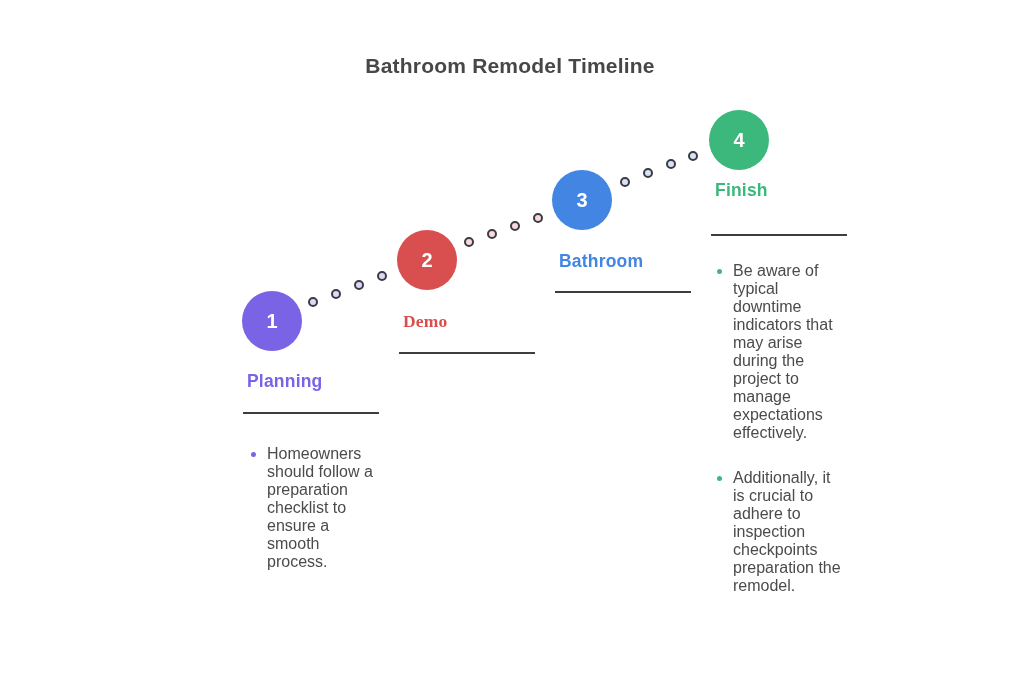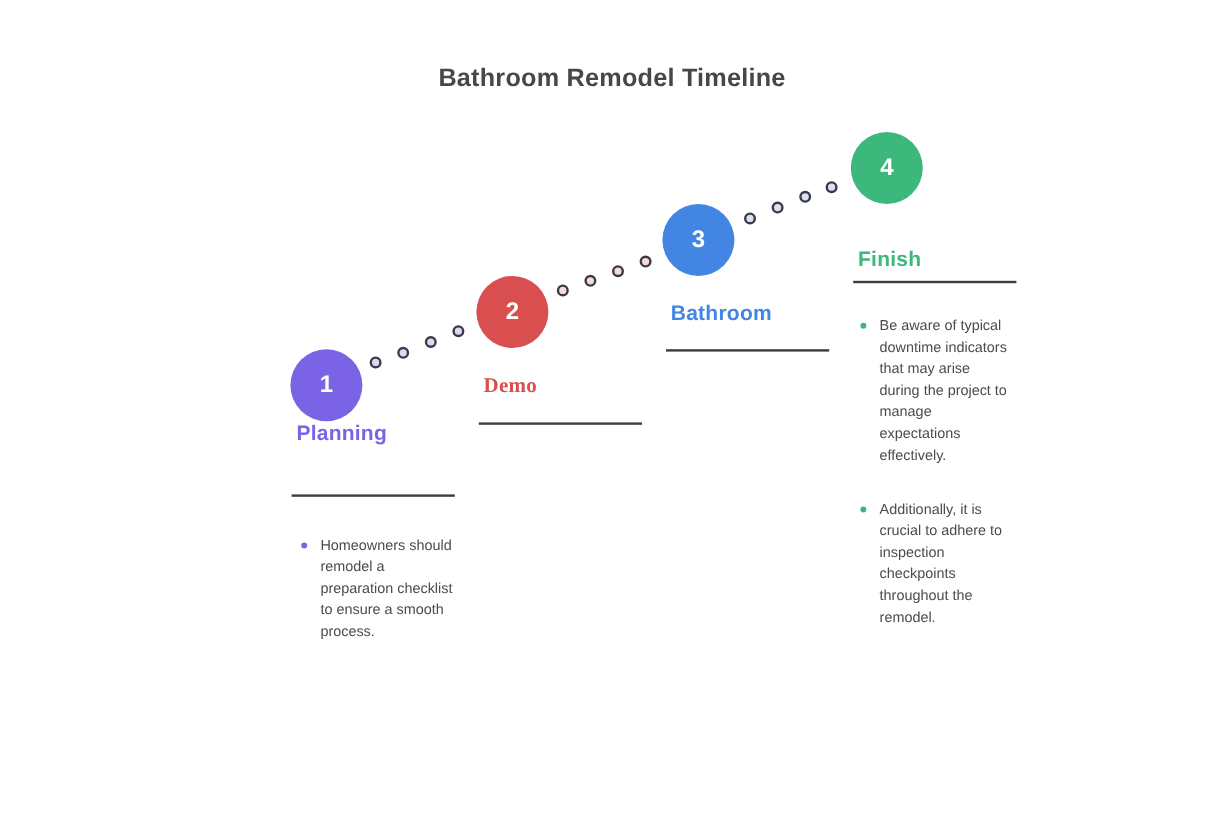--- a/index.html
+++ b/index.html
@@ -33,40 +33,40 @@
   .step1 .circle { left: 242px; top: 291px; background: var(--accent1); }
   .step2 .circle { left: 397px; top: 230px; background: var(--accent2); }
   .step3 .circle { left: 552px; top: 170px; background: var(--accent3); }
   .step4 .circle { left: 709px; top: 110px; background: var(--accent4); }
   
   .label {
     position: absolute;
     font-size: 17.5px; font-weight: bold;
     letter-spacing: 0.2px;
   }
-  .step1 .label { left: 247px; top: 351px; color: var(--accent1); }
+  .step1 .label { left: 247px; top: 371px; color: var(--accent1); }
   .step2 .label { left: 403px; top: 311px; color: var(--accent2); font-family: Liberation Serif, serif; }
   .step3 .label { left: 559px; top: 251px; color: var(--accent3); }
-  .step4 .label { left: 715px; top: 206px; color: var(--accent4); }
+  .step4 .label { left: 715px; top: 180px; color: var(--accent4); }
   
   .rule {
     position: absolute;
     width: 136px; height: 2px;
     background: #3d3d3d;
   }
   .step1 .rule { left: 243px; top: 412px; }
   .step2 .rule { left: 399px; top: 352px; }
   .step3 .rule { left: 555px; top: 291px; }
   .step4 .rule { left: 711px; top: 234px; }
   
   .bullets {
     position: absolute;
     list-style: none;
     width: 132px;
-    font-size: 12px; line-height: 18px;
+    font-size: 16px; line-height: 18px;
     color: #4b4b4b;
   }
   .step1 .bullets { left: 246px; top: 445px; }
   .step4 .bullets { left: 712px; top: 262px; }
   .bullets li {
     position: relative;
     padding-left: 21px;
     margin-bottom: 27px;
   }
   .bullets li::before {
@@ -128,21 +128,21 @@
       <span class="cdot p2"></span>
       <span class="cdot p3"></span>
     </div>
   </div>
 
   <section class="step step1">
     <div class="circle">1</div>
     <div class="label">Planning</div>
     <div class="rule"></div>
     <ul class="bullets">
-      <li>Homeowners should remodel a preparation checklist to ensure a smooth process.</li>
+      <li>Homeowners should follow a preparation checklist to ensure a smooth process.</li>
     </ul>
   </section>
 
   <section class="step step2">
     <div class="circle">2</div>
     <div class="label">Demo</div>
     <div class="rule"></div>
   </section>
 
   <section class="step step3">
@@ -150,17 +150,17 @@
     <div class="label">Bathroom</div>
     <div class="rule"></div>
   </section>
 
   <section class="step step4">
     <div class="circle">4</div>
     <div class="label">Finish</div>
     <div class="rule"></div>
     <ul class="bullets">
       <li>Be aware of typical downtime indicators that may arise during the project to manage expectations effectively.</li>
-      <li>Additionally, it is crucial to adhere to inspection checkpoints throughout the remodel.</li>
+      <li>Additionally, it is crucial to adhere to inspection checkpoints preparation the remodel.</li>
     </ul>
   </section>
 
 </div>
 
 </body></html>

